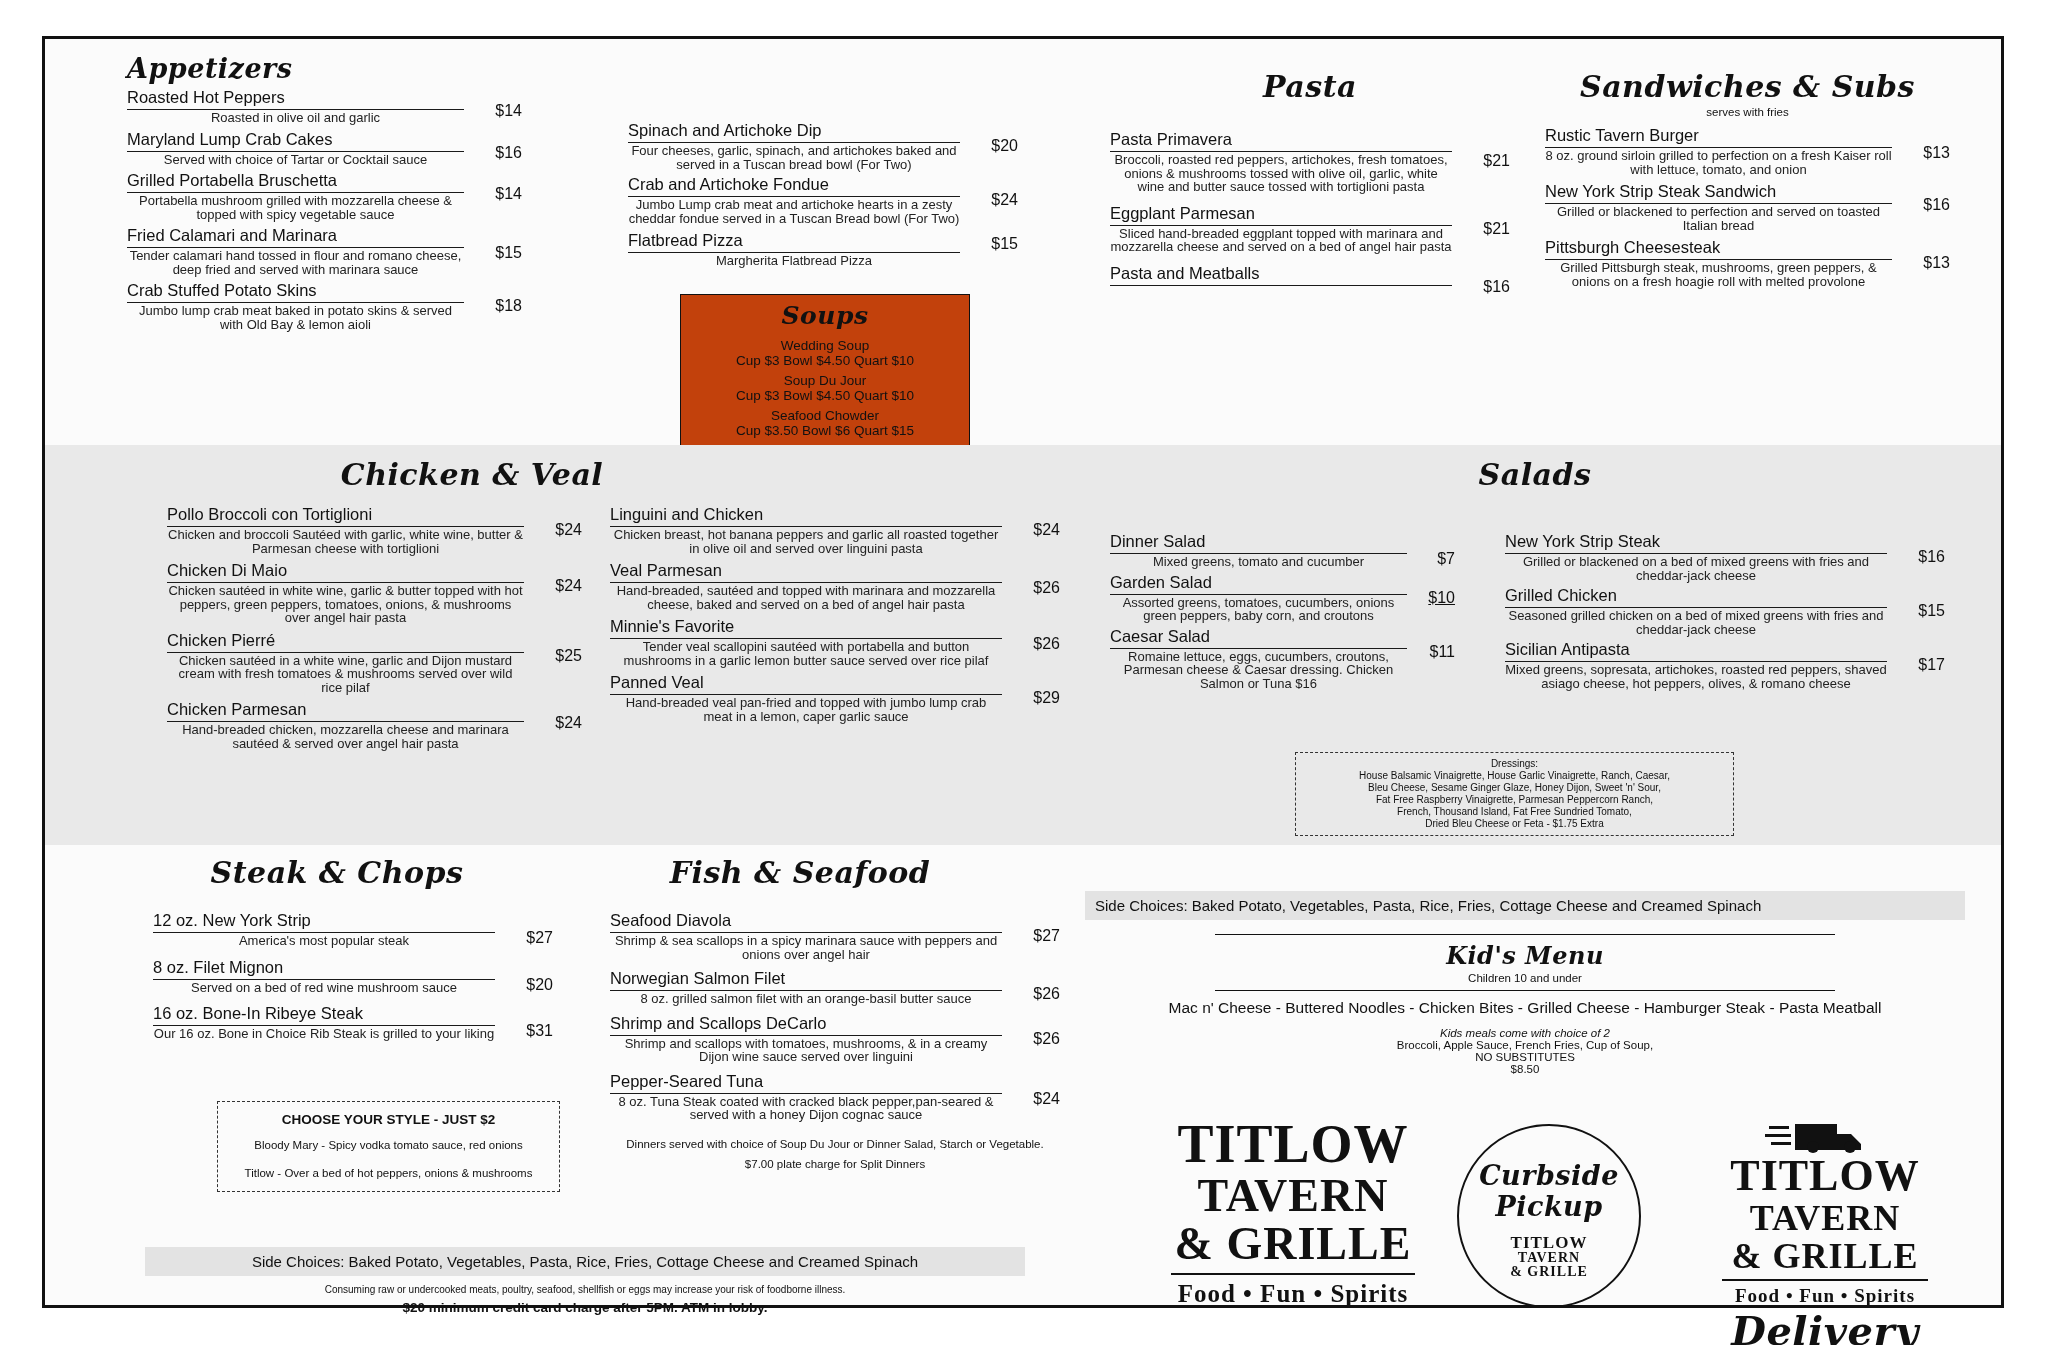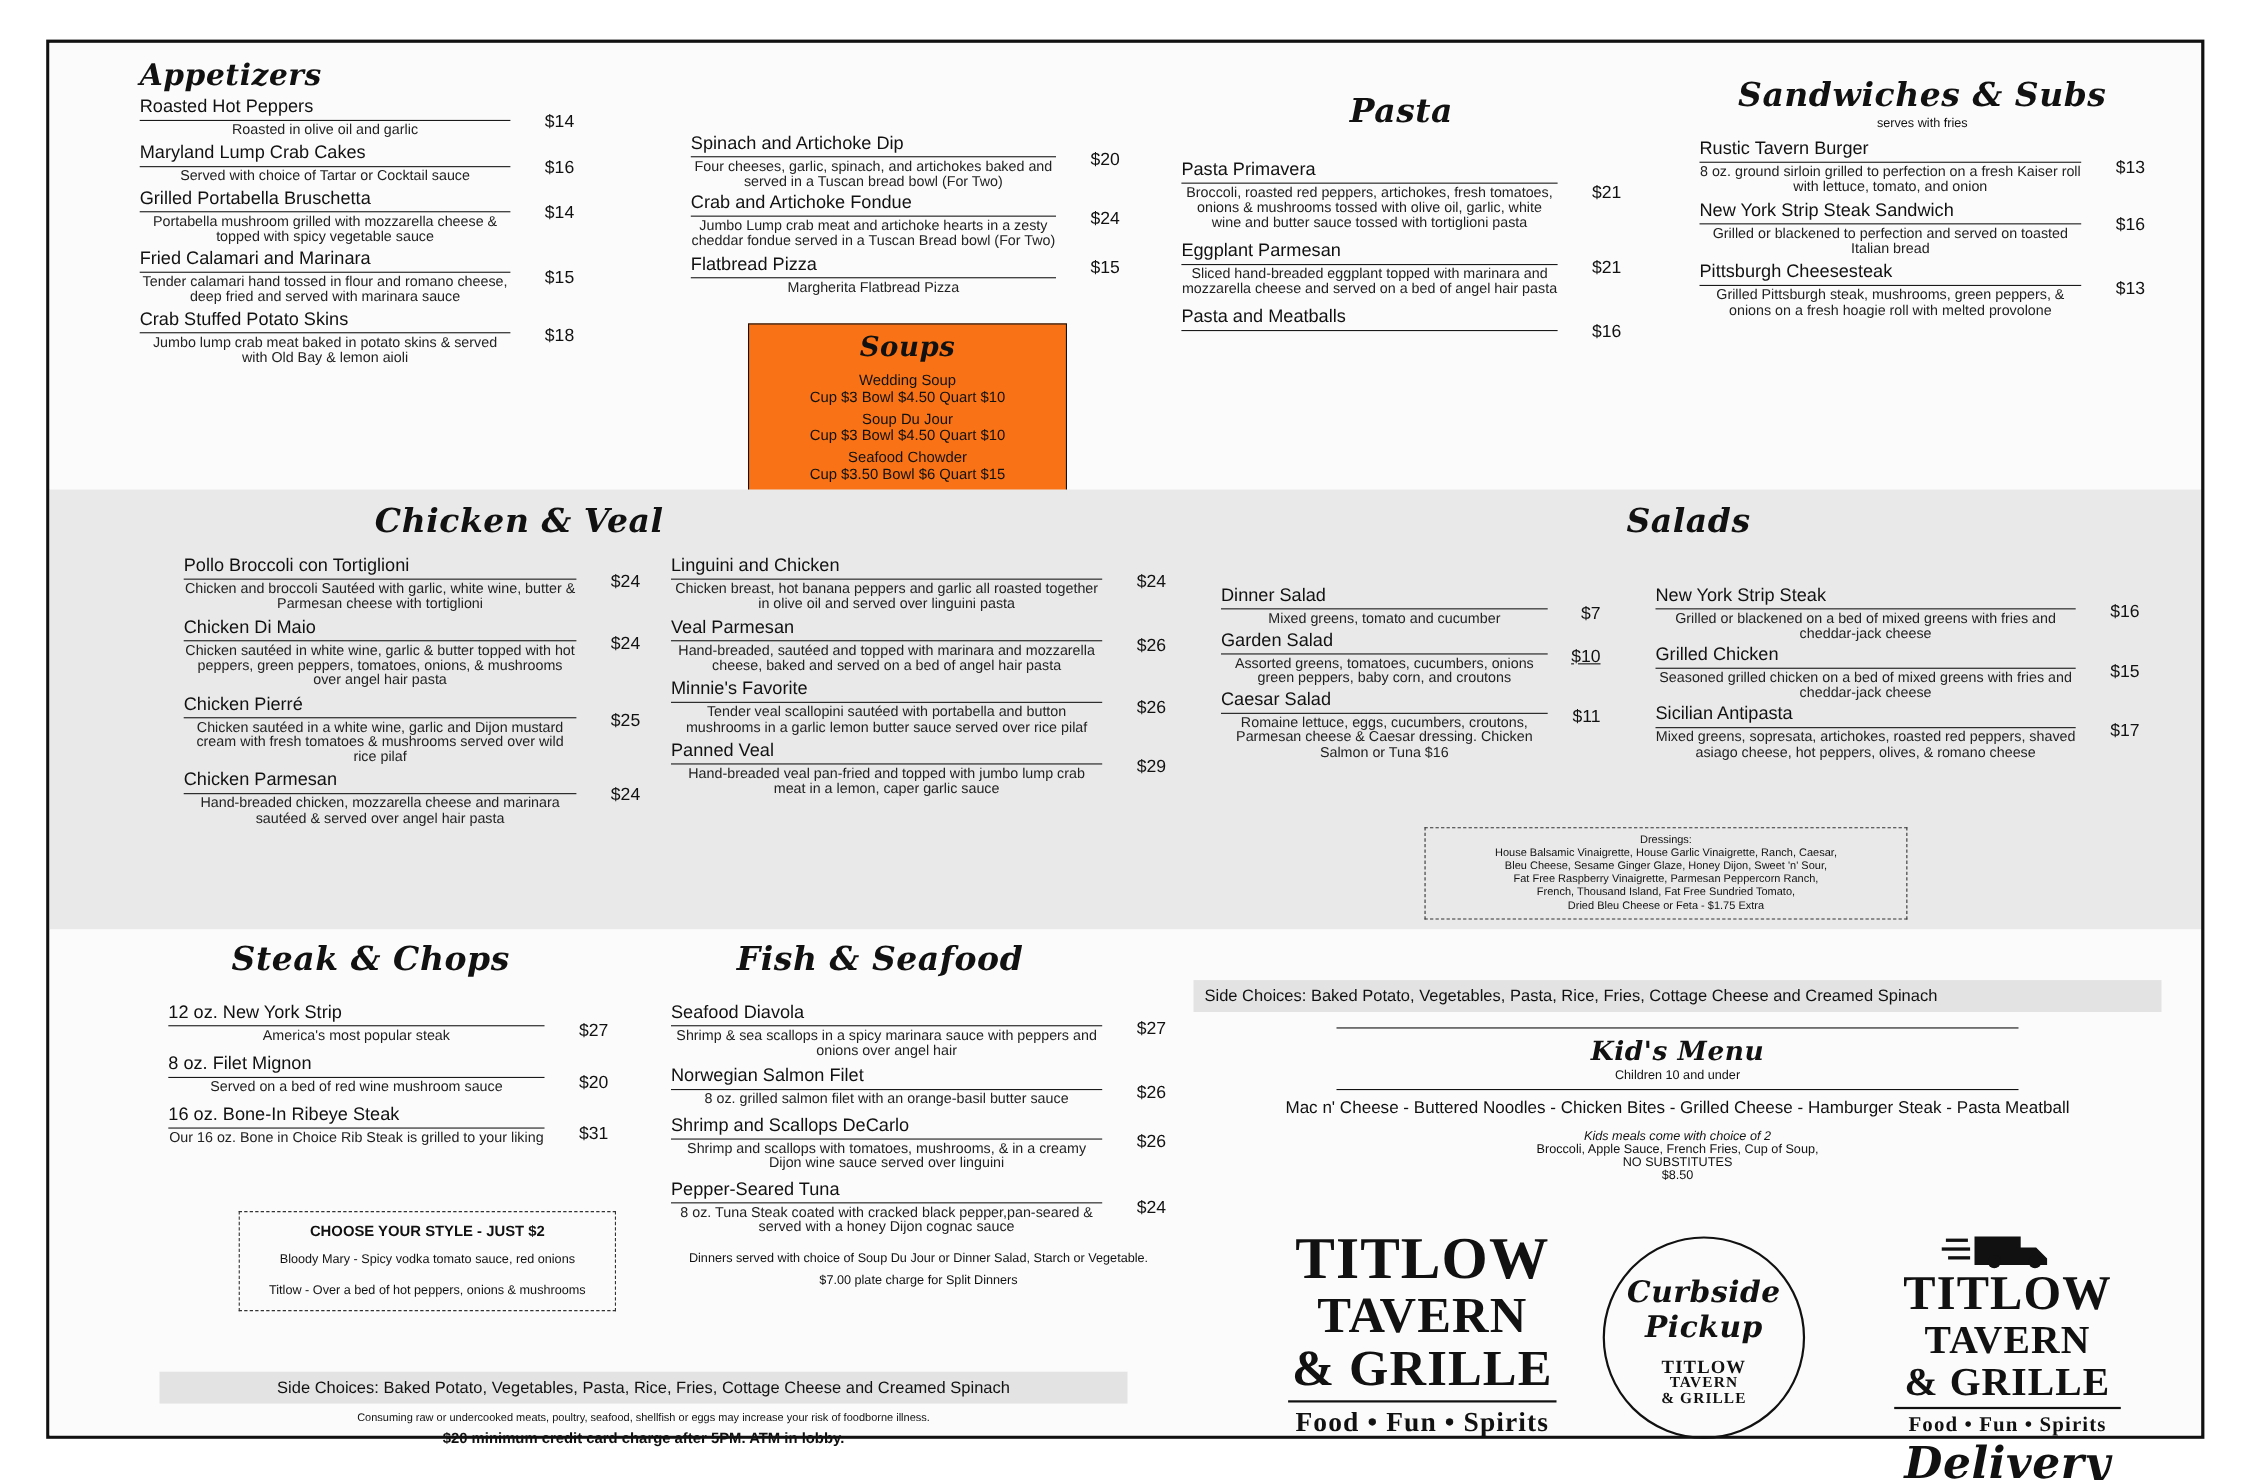--- a/index.html
+++ b/index.html
@@ -161,37 +161,37 @@
         <div class="rule"></div>
         <div class="item-desc">Margherita Flatbread Pizza</div>
       </div>
           <div class="pr">
             <div class="price" style="width:100%;margin-top:4px;">$15</div>
           </div>
         </div>
     </div>
   </div>
 
-  <div class="col boxed" style="left:635px;top:255px;width:288px;height:165px;background:#f97316;">
+  <div class="col boxed" style="left:635px;top:255px;width:288px;height:165px;background:#c2410c;">
     <div class="script center" style="font-size:25px;margin-top:6px;">Soups</div>
     <div class="center" style="margin-top:8px;">
       <div class="small" style="font-size:13.5px;">Wedding Soup</div>
       <div class="small" style="font-size:13.5px;">Cup $3     Bowl $4.50  Quart $10</div>
     </div>
     <div class="center" style="margin-top:5px;">
       <div class="small" style="font-size:13.5px;">Soup Du Jour</div>
       <div class="small" style="font-size:13.5px;">Cup $3     Bowl $4.50  Quart $10</div>
     </div>
     <div class="center" style="margin-top:5px;">
       <div class="small" style="font-size:13.5px;">Seafood Chowder</div>
       <div class="small" style="font-size:13.5px;">Cup $3.50  Bowl $6     Quart $15</div>
     </div>
   </div>
 
-  <div class="col" style="left:1029px;top:30px;width:400px;margin-top:15px;">
+  <div class="col" style="left:1065px;top:30px;width:400px;">
     <div class="script sec-title center" style="font-size:30px;">Pasta</div>
     <div style="margin-top:26px;">
       <div class="row">
           <div class="txt">
         <div class="item-name">Pasta Primavera</div>
         <div class="rule"></div>
         <div class="item-desc">Broccoli, roasted red peppers, artichokes, fresh tomatoes, onions &amp; mushrooms tossed with olive oil, garlic, white wine and butter sauce tossed with tortiglioni pasta</div>
       </div>
           <div class="pr">
             <div class="price" style="width:100%;margin-top:22px;">$21</div>

